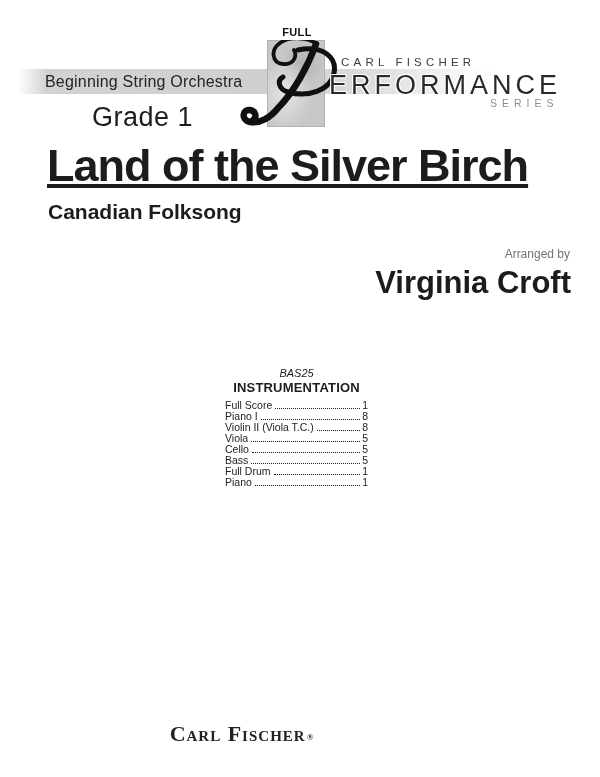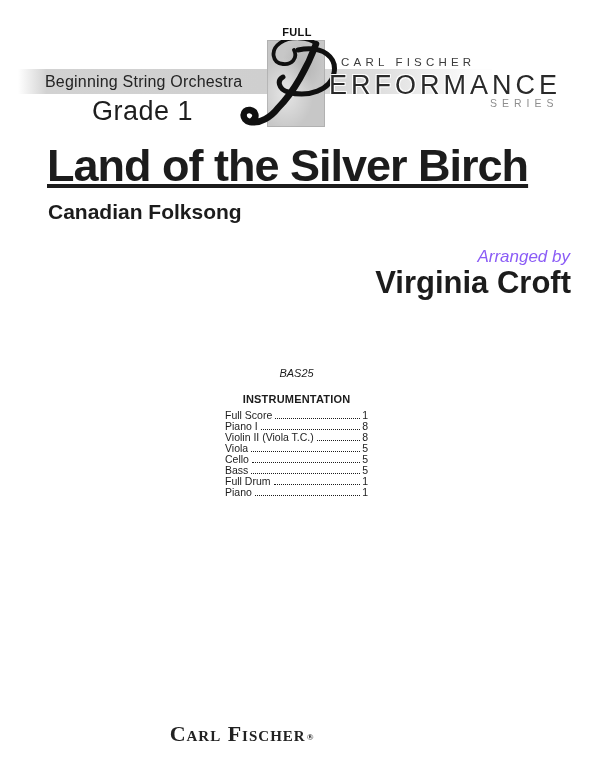--- a/index.html
+++ b/index.html
@@ -37,32 +37,32 @@
     position:absolute;left:329px;top:70px;
     font-size:27px;letter-spacing:4px;color:#2a2a2a;white-space:nowrap;
     text-shadow:-1px 1px 0 rgba(255,255,255,.9),1px -1px 0 rgba(255,255,255,.9),
                  1px 1px 0 rgba(255,255,255,.9),-1px -1px 0 rgba(255,255,255,.9);
   }
   .series-word{
     position:absolute;left:490px;top:97px;
     font-size:10.5px;letter-spacing:5px;color:#8e8e8e;white-space:nowrap;
   }
   
-  .grade{position:absolute;left:92px;top:96px;font-size:27px;letter-spacing:.5px;color:#1d1d1d;}
+  .grade{position:absolute;left:92px;top:102px;font-size:27px;letter-spacing:.5px;color:#1d1d1d;}
   .title{
     position:absolute;left:47px;top:143px;margin:0;
     font-size:45px;font-weight:700;letter-spacing:-1px;line-height:1;color:#1c1c1c;white-space:nowrap;text-decoration:underline;
   }
   .subtitle{position:absolute;left:48px;top:200px;font-size:21px;font-weight:700;color:#1c1c1c;}
-  .arranged{position:absolute;right:30px;top:247px;font-size:17px;font-style:italic;color:#8b5cf6;}
+  .arranged{position:absolute;right:30px;top:247px;font-size:12px;color:#737373;}
   .arranger{position:absolute;right:29px;top:267px;font-size:31px;font-weight:700;line-height:1;color:#1c1c1c;}
   
   .instr{position:absolute;left:225px;top:367px;width:143px;}
   .cat{font-size:11px;font-style:italic;text-align:center;color:#1c1c1c;}
-  .ih{font-size:11px;font-weight:700;text-align:center;margin-top:14px;letter-spacing:.2px;}
+  .ih{font-size:13px;font-weight:700;text-align:center;margin-top:1px;letter-spacing:.2px;}
   .ilist{margin-top:5px;}
   .irow{display:flex;align-items:flex-end;font-size:10.5px;line-height:11px;color:#1c1c1c;}
   .iname{white-space:nowrap;}
   .leader{flex:1;border-bottom:1.5px dotted #1c1c1c;margin:0 2px 2px 3px;min-width:8px;}
   .iqty{white-space:nowrap;}
   
   .footer{
     position:absolute;left:0;top:721px;width:484px;text-align:center;
     font-family:"Liberation Serif", serif;font-weight:700;font-size:22px;
     font-variant:small-caps;letter-spacing:1px;color:#222;

